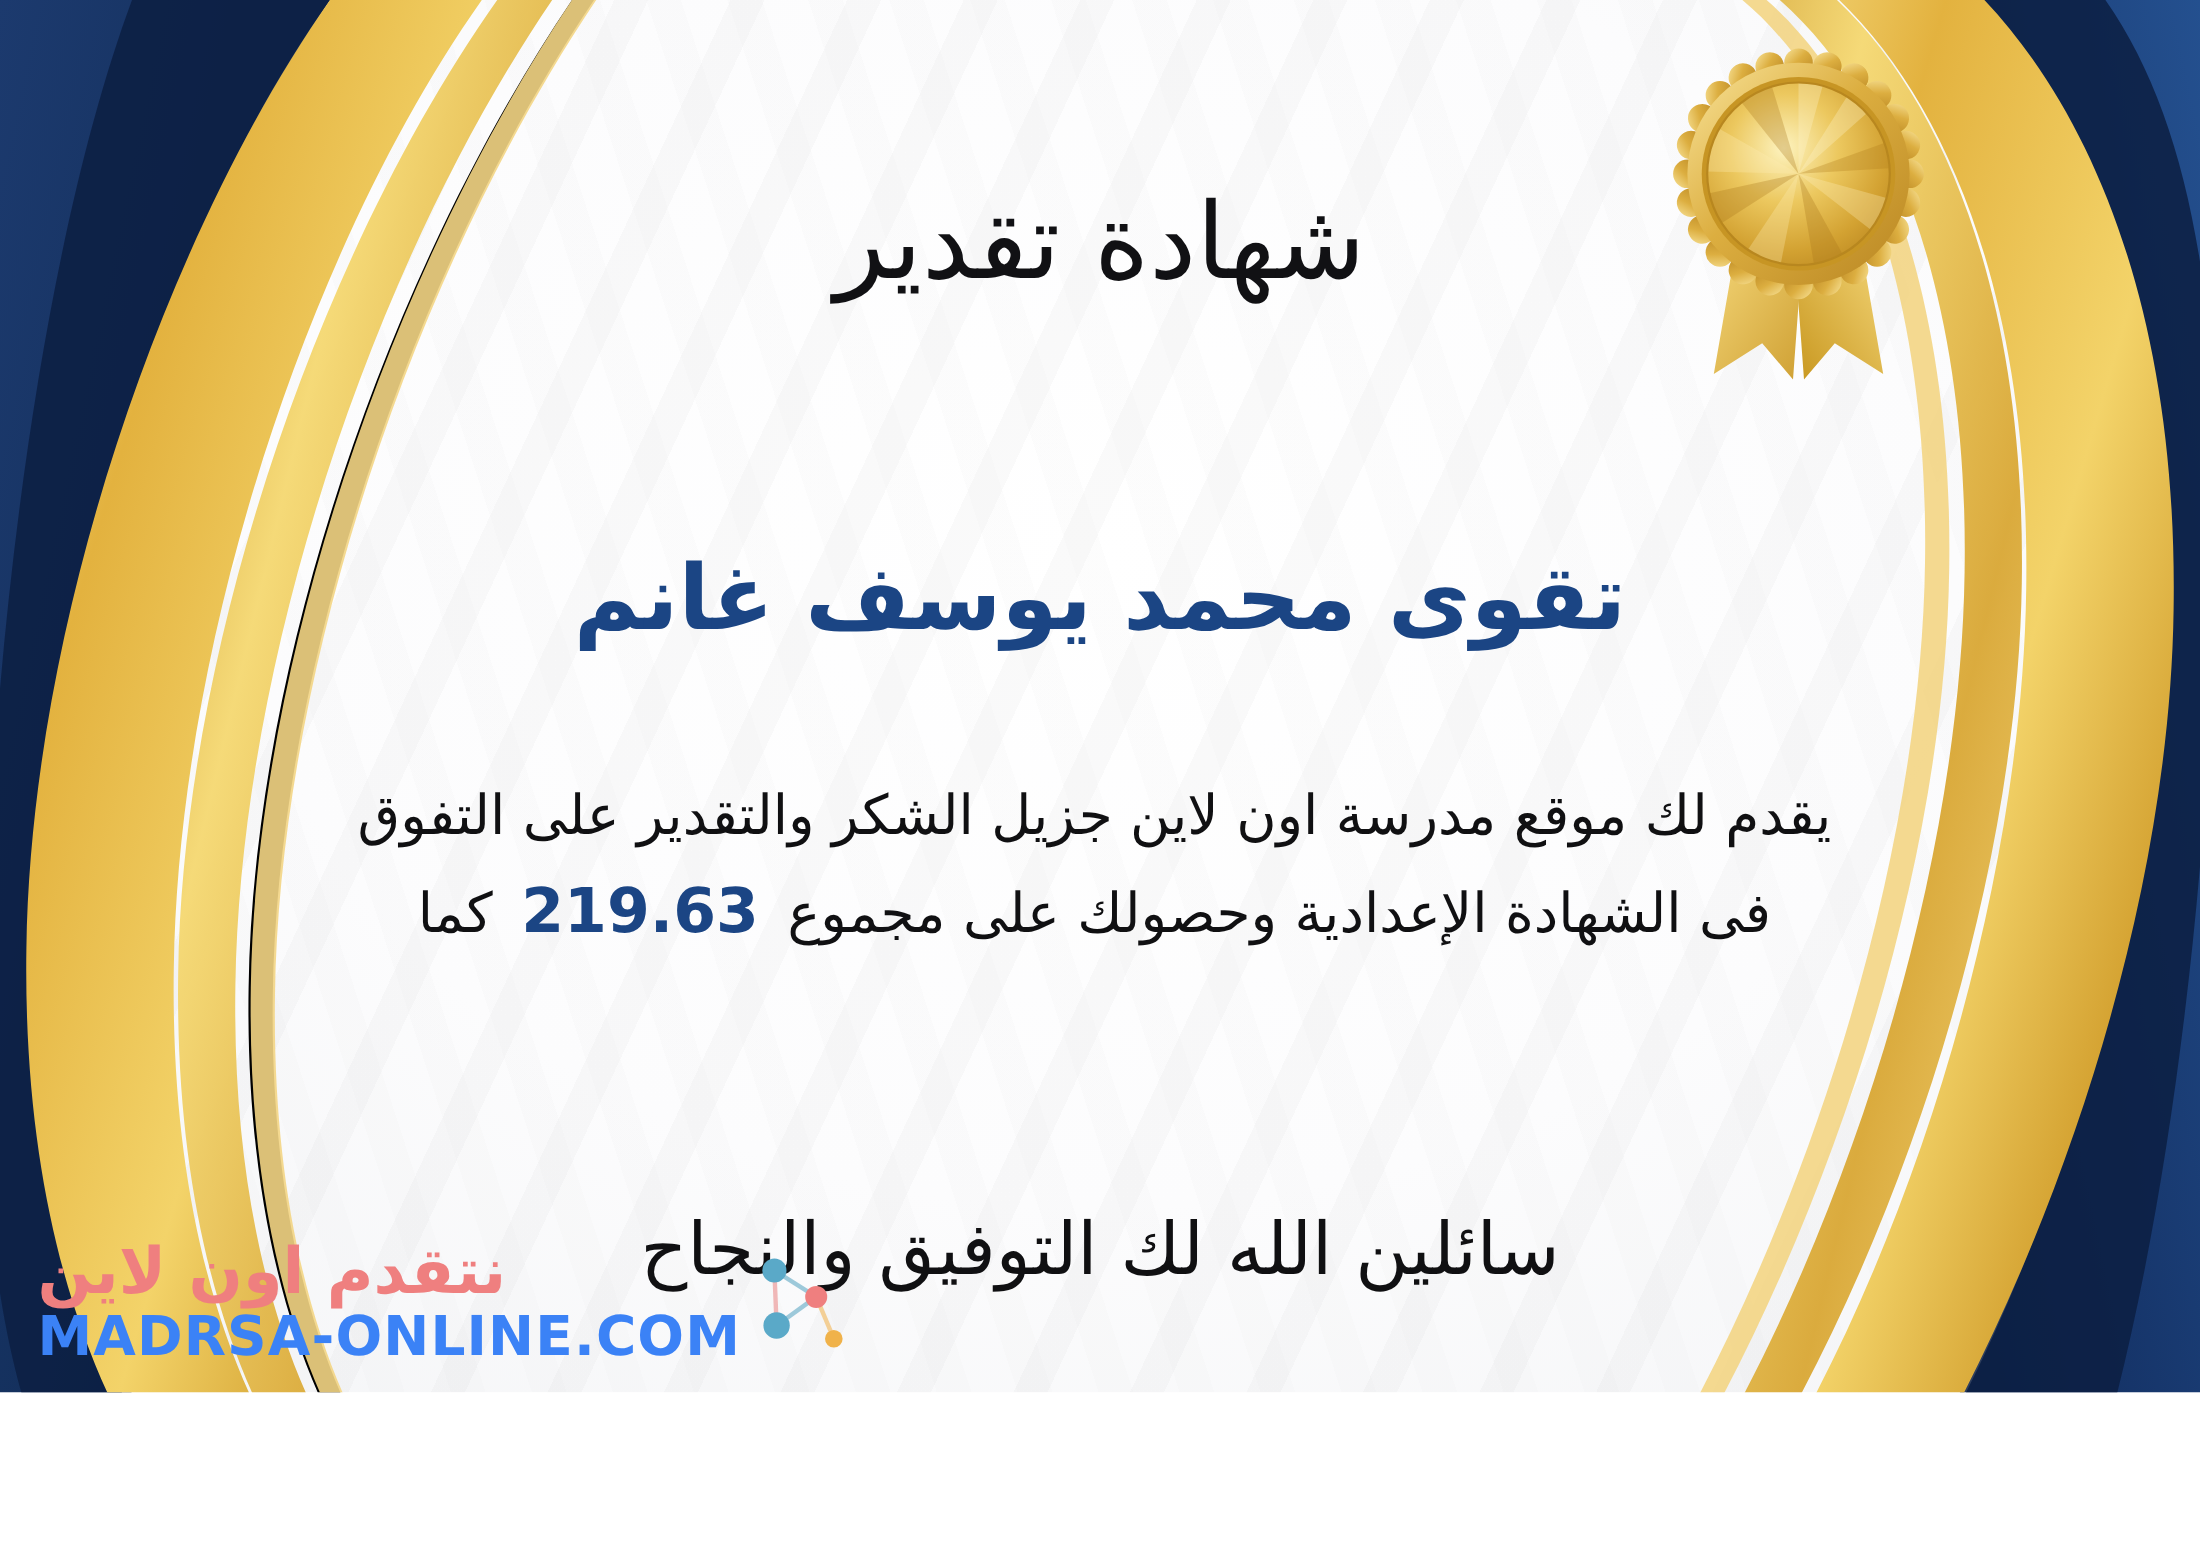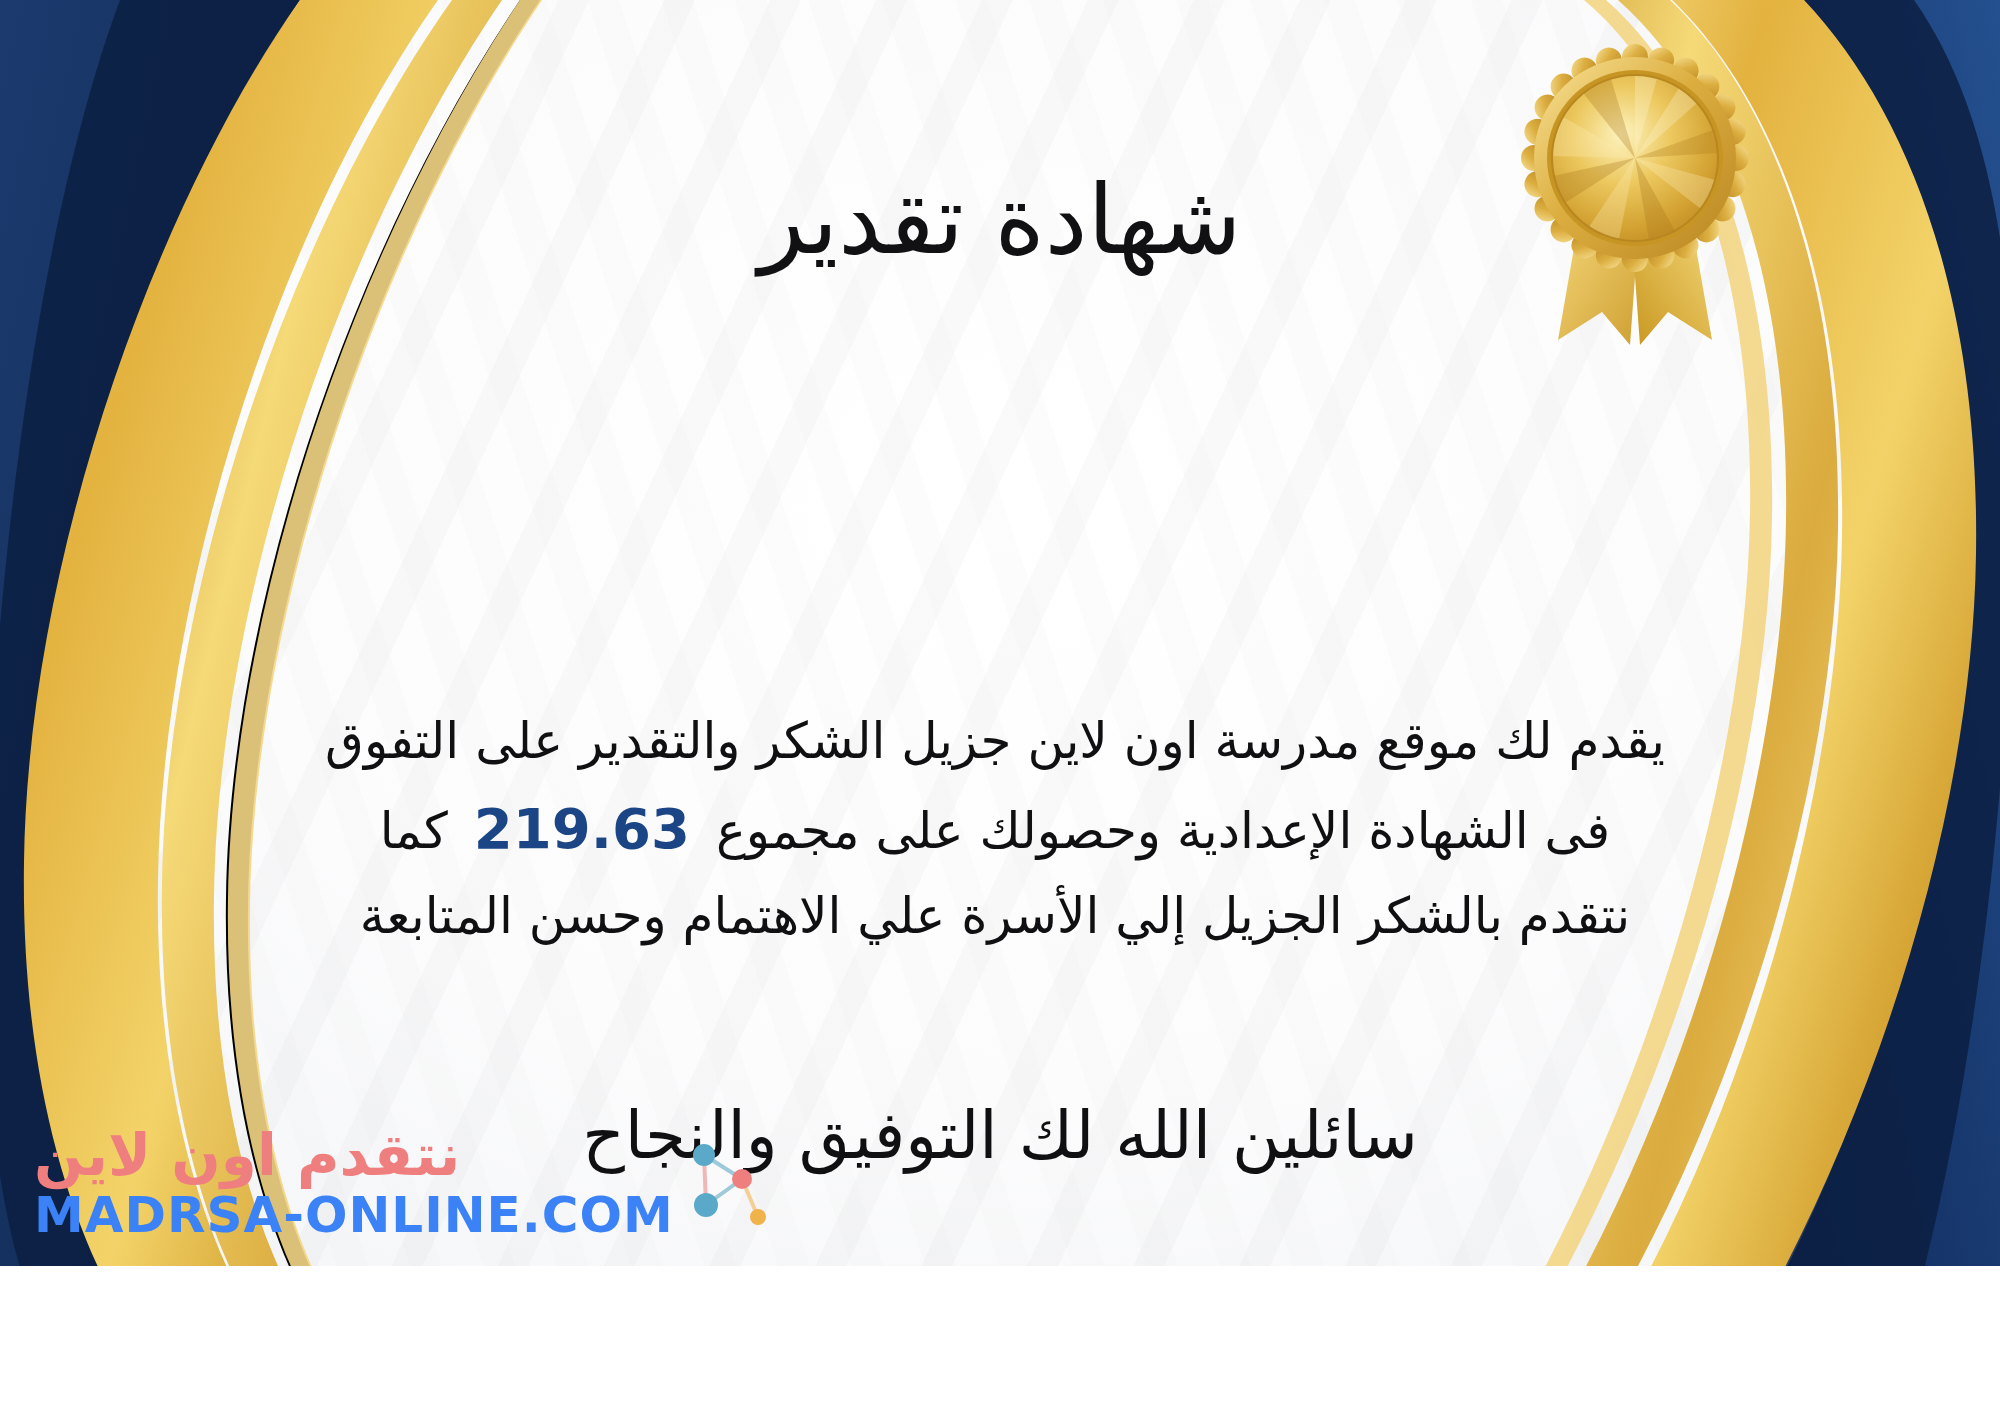--- a/index.html
+++ b/index.html
@@ -310,25 +310,25 @@
         <path d="M0,0 L-52,-65 A83,83 0 0,1 -24,-79 Z" fill="#a9761a"></path>
       </g>
       <circle cx="0" cy="0" r="83" fill="none" stroke="#b8871f" stroke-width="2"></circle>
     </g>
   </svg>
 
   <div class="content">
 
     <h1 class="cert-title">شهادة تقدير</h1>
 
+    <div class="recipient-name">تقوى محمد يوسف غانم</div>
 
     <div class="body-block">
       <span class="body-line">يقدم لك موقع مدرسة اون لاين جزيل الشكر  والتقدير على التفوق</span>
       <span class="body-line"><span>فى الشهادة الإعدادية وحصولك على مجموع</span><span class="score-value">219.63</span><span>كما</span></span>
-      <span class="body-line">نتقدم  بالشكر الجزيل إلي الأسرة علي الاهتمام وحسن المتابعة</span>
     </div>
 
     <div class="closing-line">سائلين الله لك التوفيق  والنجاح</div>
   </div>
 
   <div class="site-logo">
     <div class="logo-text-wrap">
       <div class="logo-ar">نتقدم اون لاين</div>
       <div class="logo-en">MADRSA-ONLINE.COM</div>
     </div>

